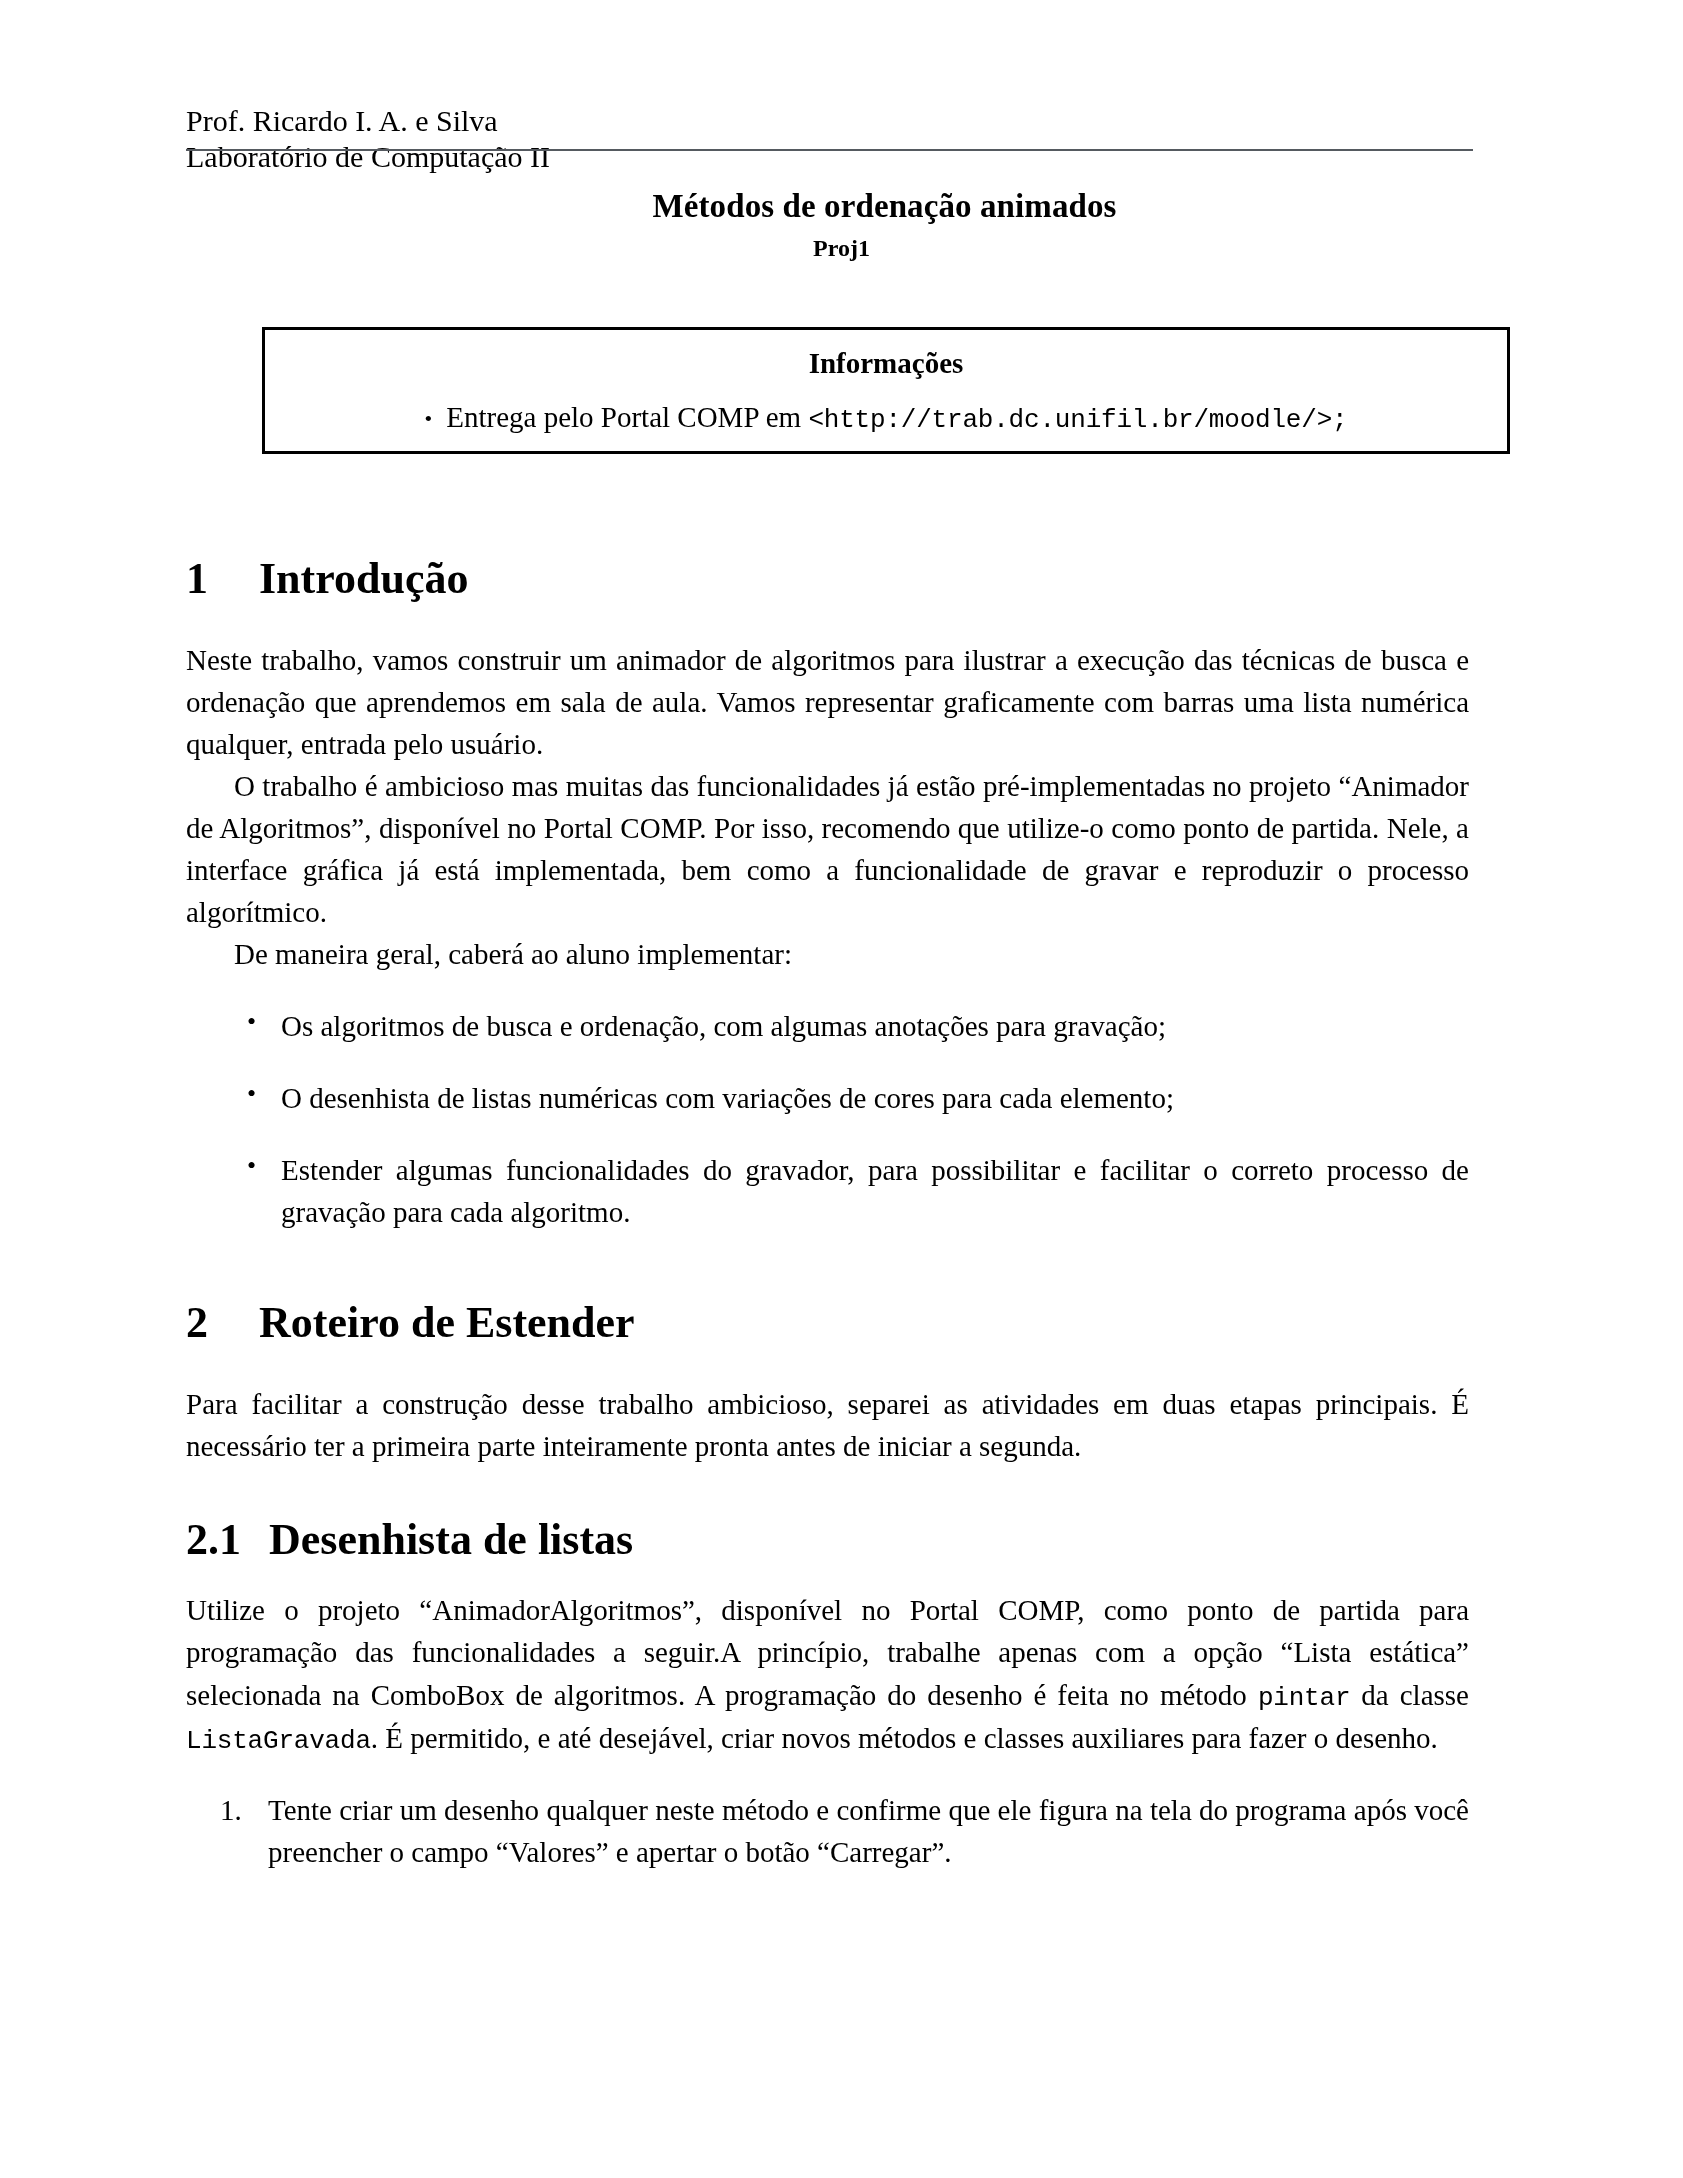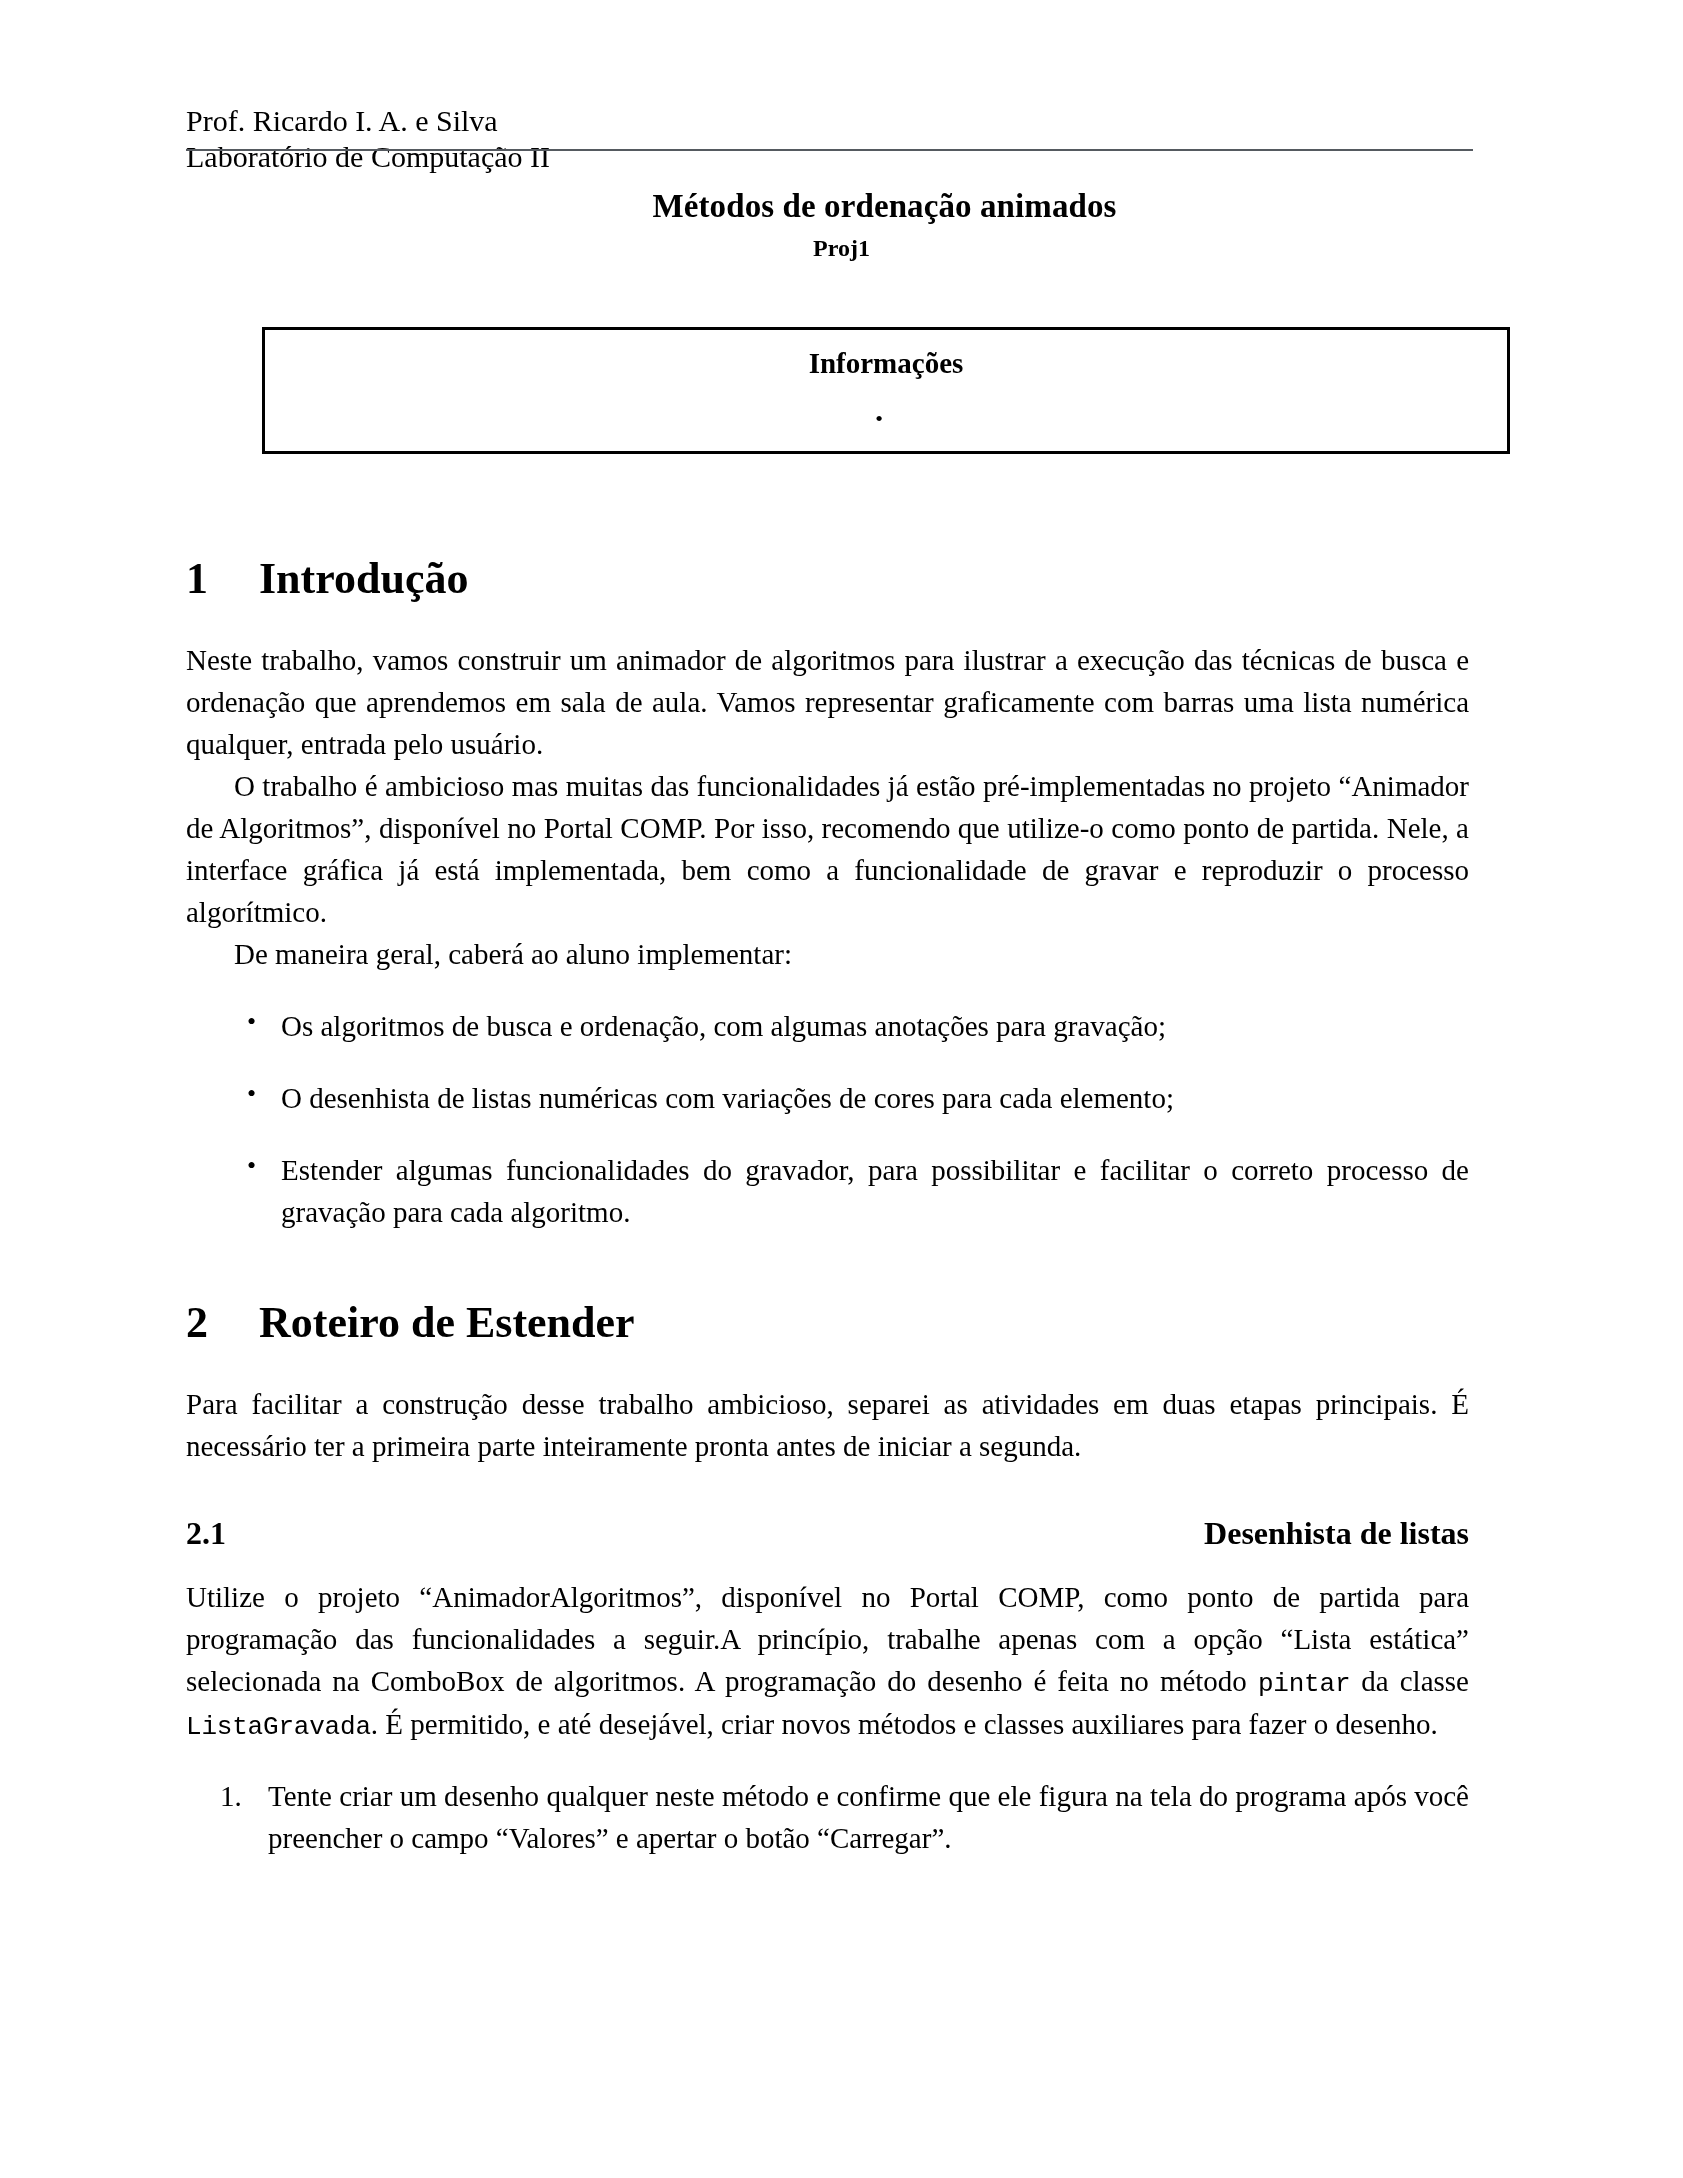--- a/index.html
+++ b/index.html
@@ -123,26 +123,25 @@
     font-weight: bold;
     margin: 0 0 34px 0;
     line-height: 1.15;
     display: flex;
   }
   h1.section .num {
     width: 73px;
     flex: 0 0 73px;
   }
   h2.subsection {
-    font-size: 32px;
+    font-size: 44px;
     font-weight: bold;
     margin: 0 0 24px 0;
     line-height: 1.15;
     display: flex;
-    justify-content: space-between;
   }
   h2.subsection .num {
     width: 83px;
     flex: 0 0 83px;
   }
 
   p.para {
     font-size: 29px;
     line-height: 1.45;
     margin: 0;
@@ -216,20 +215,21 @@
   <div class="header-rule"></div>
 
   <div class="doc-title">Métodos de ordenação animados</div>
   <div class="doc-subtitle">Proj1</div>
 
   <div class="infobox">
     <div class="infobox-title">Informações</div>
     <div class="infobox-list">
       <div class="infobox-item">
         <span class="bullet">•</span>
+        <span><span>Entrega pelo Portal COMP em </span><span class="mono">&lt;http://trab.dc.unifil.br/moodle/&gt;;</span></span>
       </div>
     </div>
   </div>
 
   <div class="body-col">
 
     <h1 class="section">
       <span class="num">1</span>
       <span>Introdução</span>
     </h1>

